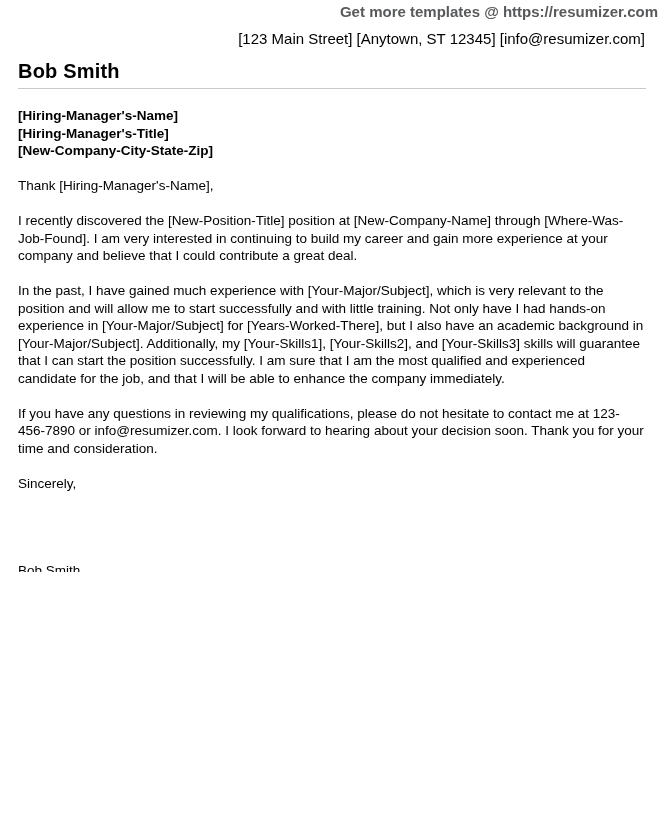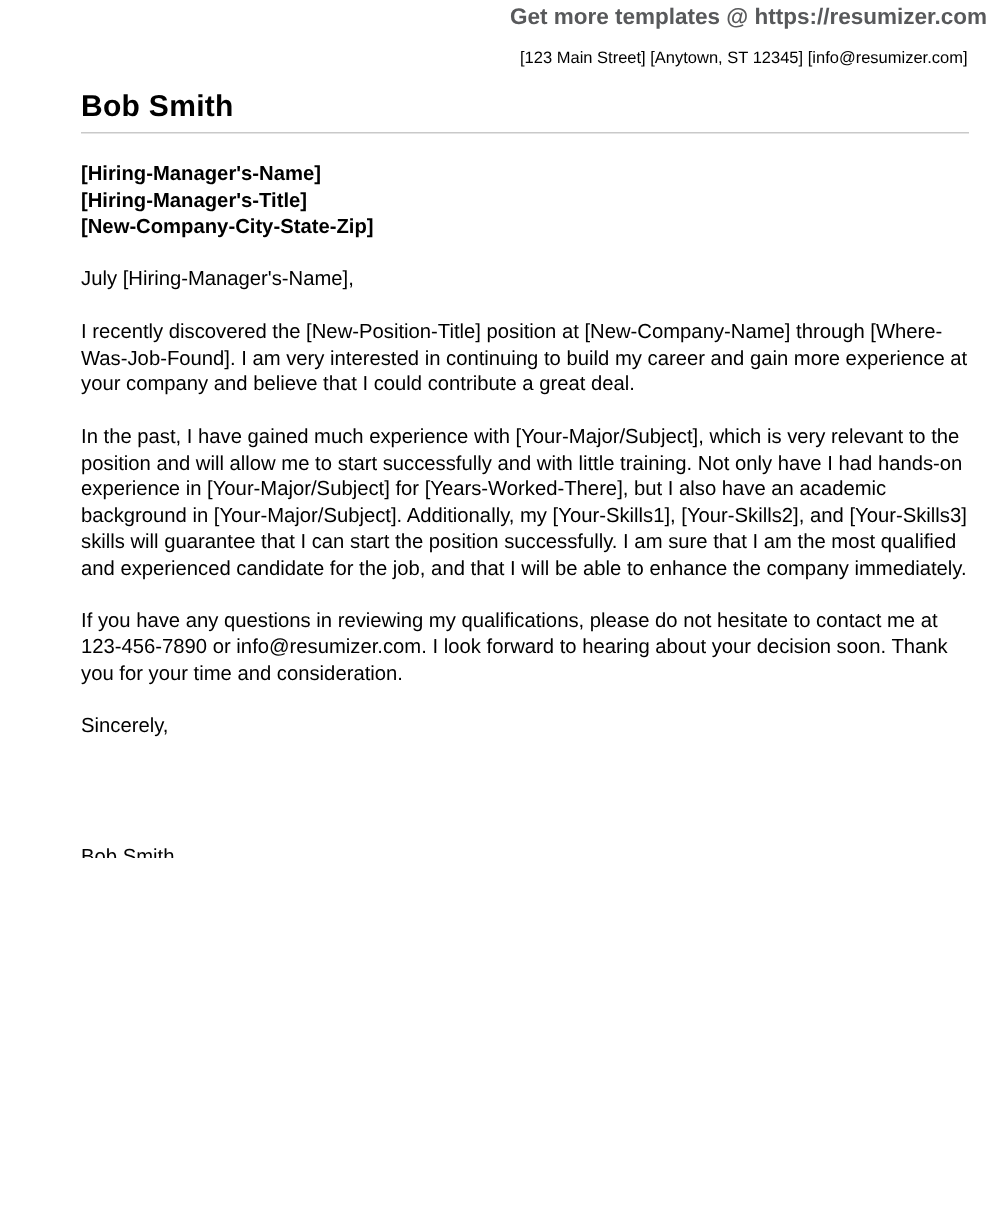--- a/index.html
+++ b/index.html
@@ -7,34 +7,33 @@
   body {
     font-family: "Liberation Sans", "DejaVu Sans", sans-serif;
     color: #000000;
   }
   .page {
     position: relative;
     width: 664px;
     height: 572px;
     background: #ffffff;
     overflow: hidden;
-    padding-left: 36px;
   }
   .banner {
     padding: 3px 6px 0 0;
     text-align: right;
     font-size: 15px;
     font-weight: bold;
     color: #58595b;
     line-height: 18px;
   }
   .contact {
     padding: 9px 19px 0 0;
     text-align: right;
-    font-size: 11px;
+    font-size: 15px;
     line-height: 18px;
     color: #000000;
   }
   .content {
     padding: 0 18px;
     font-size: 13.5px;
     line-height: 17.5px;
     color: #000000;
   }
   h1.name {
@@ -74,21 +73,21 @@
 
     <hr class="rule">
 
 
     <div class="recipient">
       <div>[Hiring-Manager's-Name]</div>
       <div>[Hiring-Manager's-Title]</div>
       <div>[New-Company-City-State-Zip]</div>
     </div>
 
-    <p class="block">July [Hiring-Manager's-Name],</p>
+    <p class="block">Thank [Hiring-Manager's-Name],</p>
 
     <p class="block">I recently discovered the [New-Position-Title] position at [New-Company-Name] through [Where-Was-Job-Found]. I am very interested in continuing to build my career and gain more experience at your company and believe that I could contribute a great deal.</p>
 
     <p class="block">In the past, I have gained much experience with [Your-Major/Subject], which is very relevant to the position and will allow me to start successfully and with little training. Not only have I had hands-on experience in [Your-Major/Subject] for [Years-Worked-There], but I also have an academic background in [Your-Major/Subject]. Additionally, my [Your-Skills1], [Your-Skills2], and [Your-Skills3] skills will guarantee that I can start the position successfully. I am sure that I am the most qualified and experienced candidate for the job, and that I will be able to enhance the company immediately.</p>
 
     <p class="block">If you have any questions in reviewing my qualifications, please do not hesitate to contact me at 123-456-7890 or info@resumizer.com. I look forward to hearing about your decision soon. Thank you for your time and consideration.</p>
 
     <p class="block">Sincerely,</p>
 
     <p class="block signature">Bob Smith</p>

